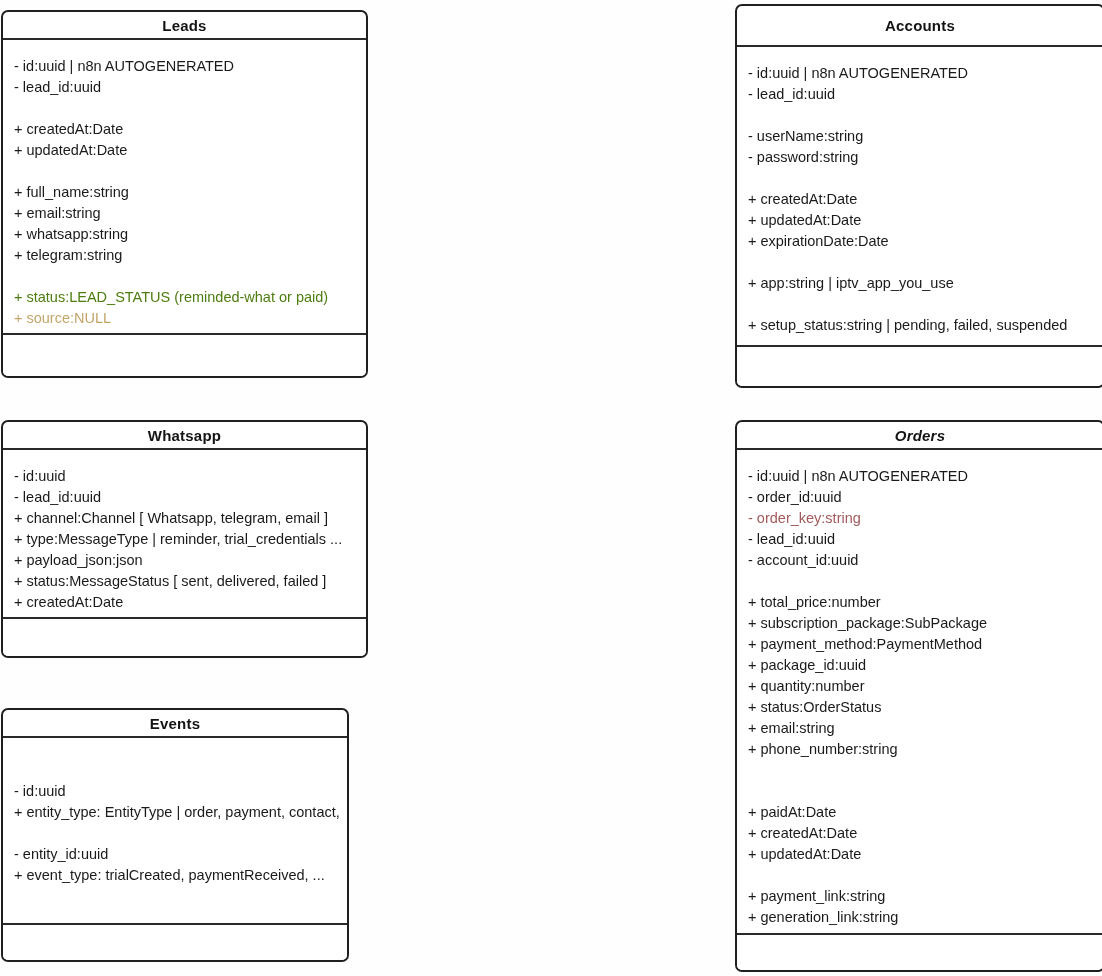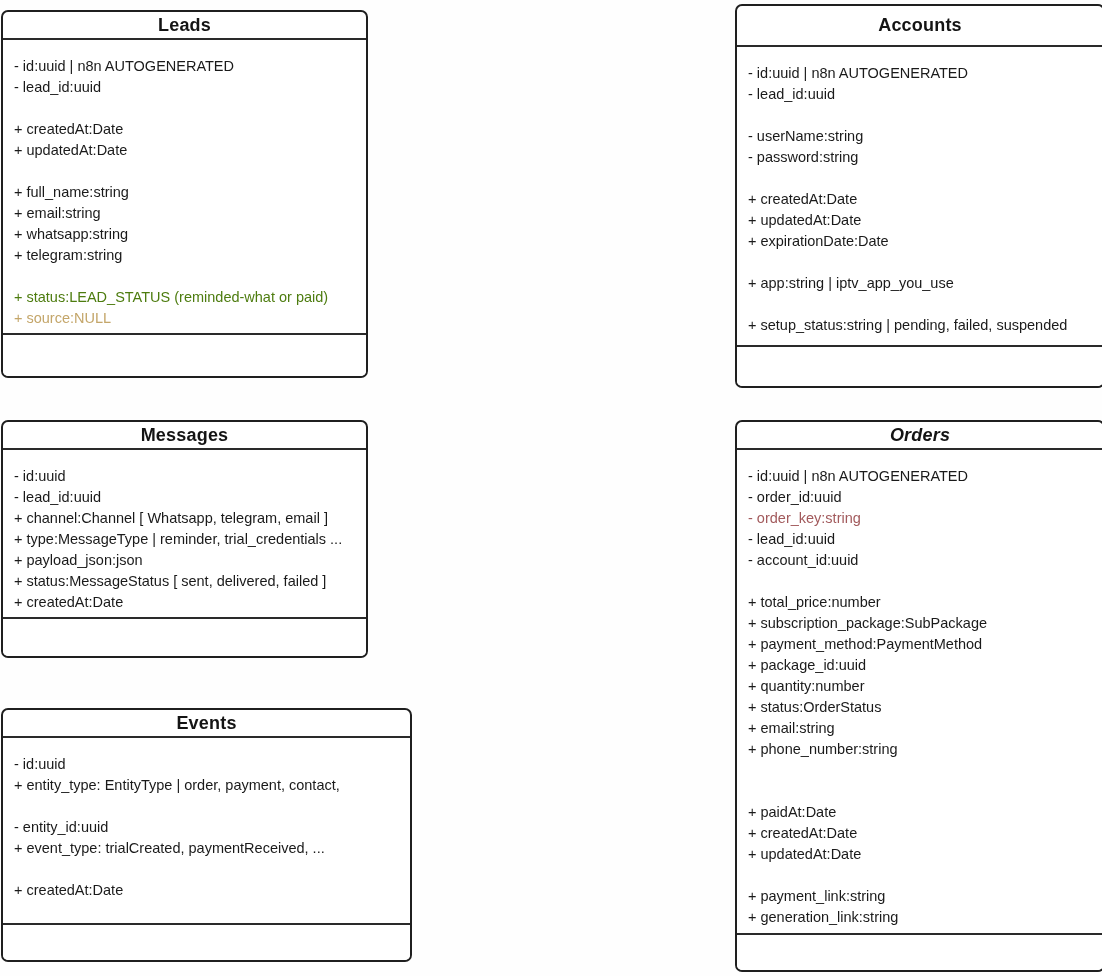--- a/index.html
+++ b/index.html
@@ -23,21 +23,21 @@
     display: flex;
     flex-direction: column;
     overflow: hidden;
   }
   .entity-title {
     flex: 0 0 auto;
     display: flex;
     align-items: center;
     justify-content: center;
     font-weight: 700;
-    font-size: 18px;
+    font-size: 15px;
     letter-spacing: 0.2px;
     border-bottom: 2px solid #2a2a2a;
     color: #141414;
   }
   .entity-body {
     flex: 1 1 auto;
     padding: 16px 0 0 11px;
     overflow: hidden;
   }
   .field-row {
@@ -89,21 +89,21 @@
         <div class="field-row">+ updatedAt:Date</div>
         <div class="field-row">+ expirationDate:Date</div>
         <div class="field-row"></div>
         <div class="field-row">+ app:string | iptv_app_you_use</div>
         <div class="field-row"></div>
         <div class="field-row">+ setup_status:string | pending, failed, suspended</div>
       </div>
       <div class="entity-footer" style="height: 41px;"></div>
     </div>
     <div class="entity" style="left: 1px; top: 420px; width: 367px; height: 238px;">
-      <div class="entity-title" style="height: 28px;">Messages</div>
+      <div class="entity-title" style="height: 28px;">Whatsapp</div>
       <div class="entity-body">
         <div class="field-row">- id:uuid</div>
         <div class="field-row">- lead_id:uuid</div>
         <div class="field-row">+ channel:Channel [ Whatsapp, telegram, email ]</div>
         <div class="field-row">+ type:MessageType | reminder, trial_credentials ...</div>
         <div class="field-row">+ payload_json:json</div>
         <div class="field-row">+ status:MessageStatus [ sent, delivered, failed ]</div>
         <div class="field-row">+ createdAt:Date</div>
       </div>
       <div class="entity-footer" style="height: 39px;"></div>
@@ -129,21 +129,21 @@
         <div class="field-row"></div>
         <div class="field-row">+ paidAt:Date</div>
         <div class="field-row">+ createdAt:Date</div>
         <div class="field-row">+ updatedAt:Date</div>
         <div class="field-row"></div>
         <div class="field-row">+ payment_link:string</div>
         <div class="field-row">+ generation_link:string</div>
       </div>
       <div class="entity-footer" style="height: 37px;"></div>
     </div>
-    <div class="entity" style="left: 1px; top: 708px; width: 411px; height: 254px;">
+    <div class="entity" style="left: 1px; top: 708px; width: 348px; height: 254px; gap: 27px;">
       <div class="entity-title" style="height: 28px;">Events</div>
       <div class="entity-body">
         <div class="field-row">- id:uuid</div>
         <div class="field-row">+ entity_type: EntityType | order, payment, contact,</div>
         <div class="field-row"></div>
         <div class="field-row">- entity_id:uuid</div>
         <div class="field-row">+ event_type: trialCreated, paymentReceived, ...</div>
         <div class="field-row"></div>
         <div class="field-row">+ createdAt:Date</div>
       </div>

